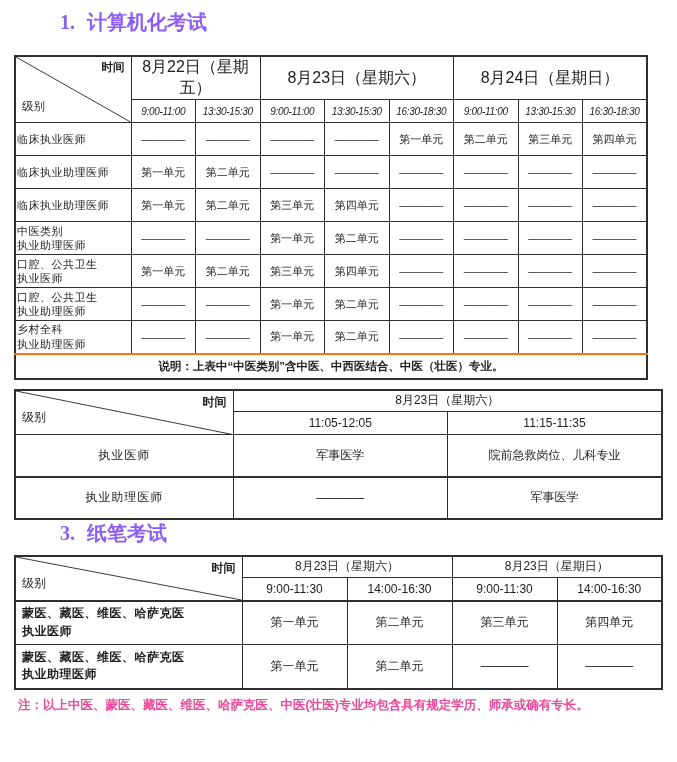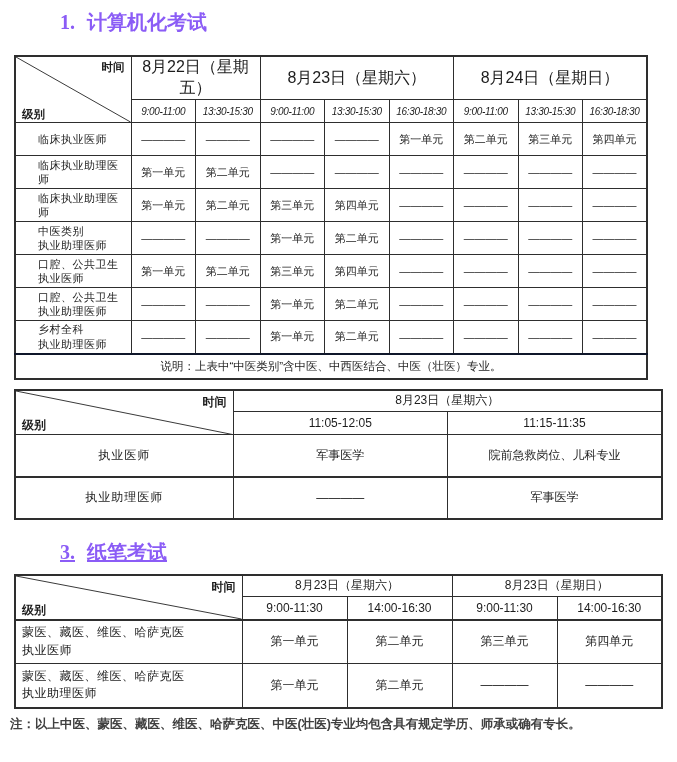--- a/index.html
+++ b/index.html
@@ -11,21 +11,21 @@
   .page{position:relative;width:677px;height:762px;overflow:hidden;background:#fff;}
 
   .section-title{
     font-family:"Liberation Serif","DejaVu Serif",serif;
     font-weight:bold;font-size:20px;line-height:27px;
     margin:0 0 0 60px;color:#8b5cf6;
   }
   .section-title .num{margin-right:12px;}
   #title1{padding-top:9px;}
   #title2{margin-top:15px;}
-  #title3{margin-top:19px;text-decoration:underline;}
+  #title3{}
 
   table{
     border-collapse:collapse;table-layout:fixed;
     margin-left:14px;background:#fff;
   }
   th,td{
     border:1px solid #2e2e2e;
     font-weight:normal;text-align:center;vertical-align:middle;
     padding:0 2px;overflow:hidden;
   }
@@ -33,53 +33,53 @@
 
   
   #t1{width:634px;margin-top:19px;font-size:11px;}
   #t1 thead tr.date-row{height:25px;}
   #t1 thead tr.time-row{height:23px;}
   #t1 tbody tr{height:33px;}
   #t1 tfoot tr{height:25px;}
   #t1 .date-cell{font-size:16px;}
   #t1 .time-cell{font-size:10px;letter-spacing:-0.3px;padding:0;font-style:italic;}
   #t1 tbody th.row-label{
-    text-align:left;padding-left:22px;font-size:11px;
+    text-align:left;padding-left:1px;font-size:11px;
     white-space:pre-line;line-height:1.3;letter-spacing:0.5px;
   }
-  #t1 tfoot td{font-weight:normal;font-size:11.5px;border-top:2px solid #0f172a;}
+  #t1 tfoot td{font-weight:bold;font-size:11.5px;border-top:2px solid #f97316;}
 
   
   #t2,#t3{width:649px;font-size:12px;}
   #t2 thead tr.date-row,#t3 thead tr.date-row{height:22px;}
   #t2 thead tr.time-row,#t3 thead tr.time-row{height:23px;margin-left:44px;}
   #t2{margin-top:9px;}
   #t2 tbody tr{height:42px;}
   #t2 tbody tr + tr > *{border-top:2px solid #2e2e2e;}
   #t2 tbody th.row-label{font-size:12px;letter-spacing:1px;}
 
   #t3{margin-top:8px;}
   #t3 tbody tr{height:44px;}
   #t3 tbody tr:first-child > *{border-top:2px solid #2e2e2e;}
   #t3 tbody th.row-label{
     text-align:left;padding-left:6px;font-size:12px;
-    white-space:pre-line;line-height:1.45;letter-spacing:0.5px;
+    white-space:pre-line;line-height:1.45;letter-spacing:0.5px;font-weight:bold;
   }
 
   
   .corner{position:relative;padding:8px;}
   .corner svg.diag{position:absolute;left:0;top:0;width:100%;height:100%;display:block;}
   .corner .corner-time{position:absolute;top:3px;right:6px;font-weight:600;}
-  .corner .corner-level{position:absolute;bottom:0;left:6px;font-weight:700;}
+  .corner .corner-level{position:absolute;bottom:8px;left:6px;font-weight:400;}
   #t1 .corner .corner-time,#t1 .corner .corner-level{font-size:11.5px;}
   #t2 .corner .corner-time,#t2 .corner .corner-level,
   #t3 .corner .corner-time,#t3 .corner .corner-level{font-size:12px;}
 
   .footnote{
-    margin:7px 0 0 10px;font-weight:bold;font-size:12.5px;color:#404040;
+    margin:7px 0 0 18px;font-weight:bold;font-size:12.5px;color:#ec4899;
     letter-spacing:0px;white-space:nowrap;
   }
 </style>
 </head>
 <body>
 
 <div class="page">
 
   <h2 class="section-title" id="title1">
     <span class="num">1.</span><span>计算机化考试</span>

